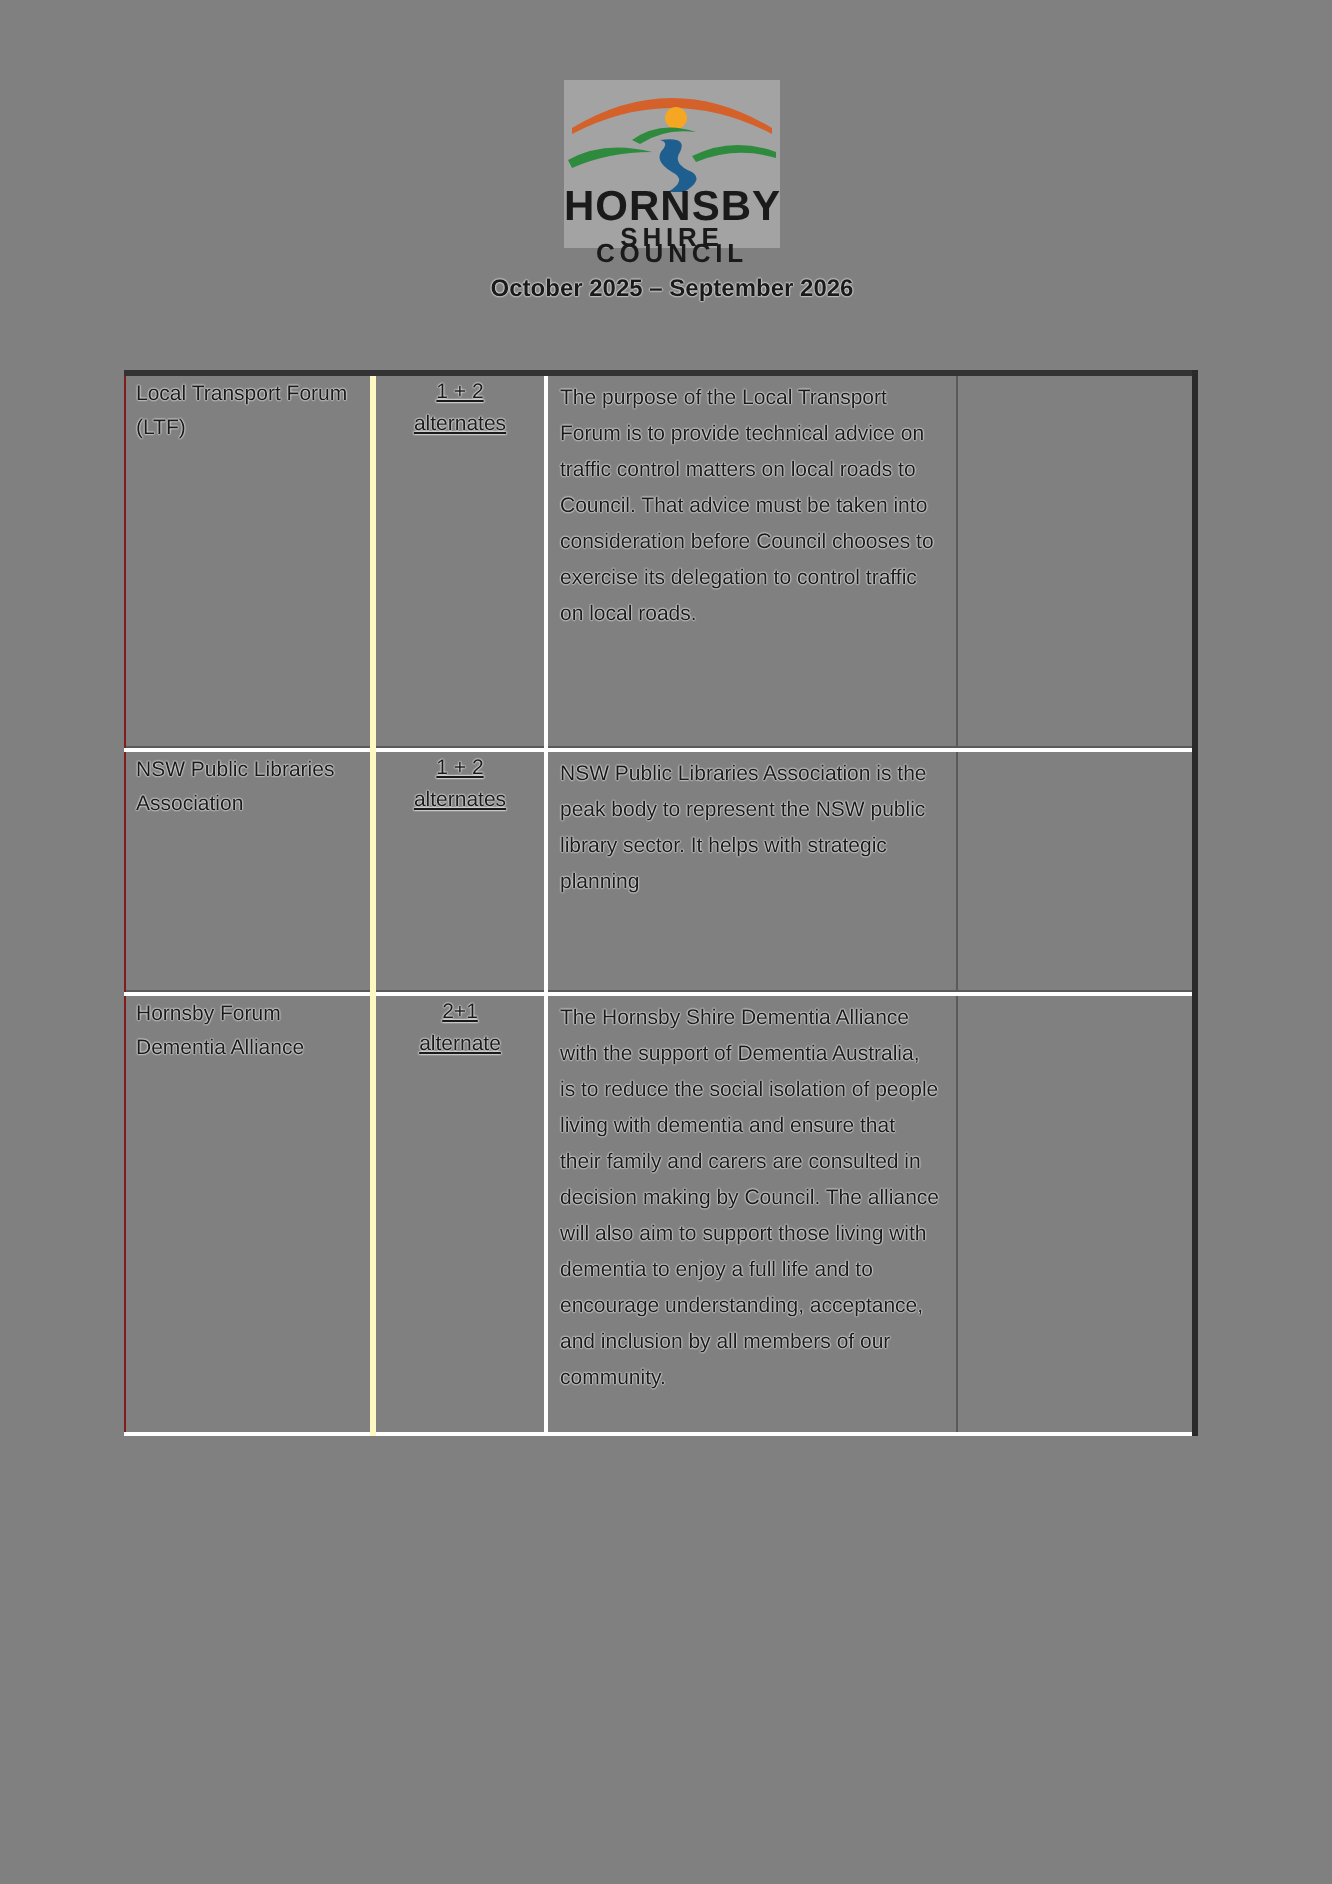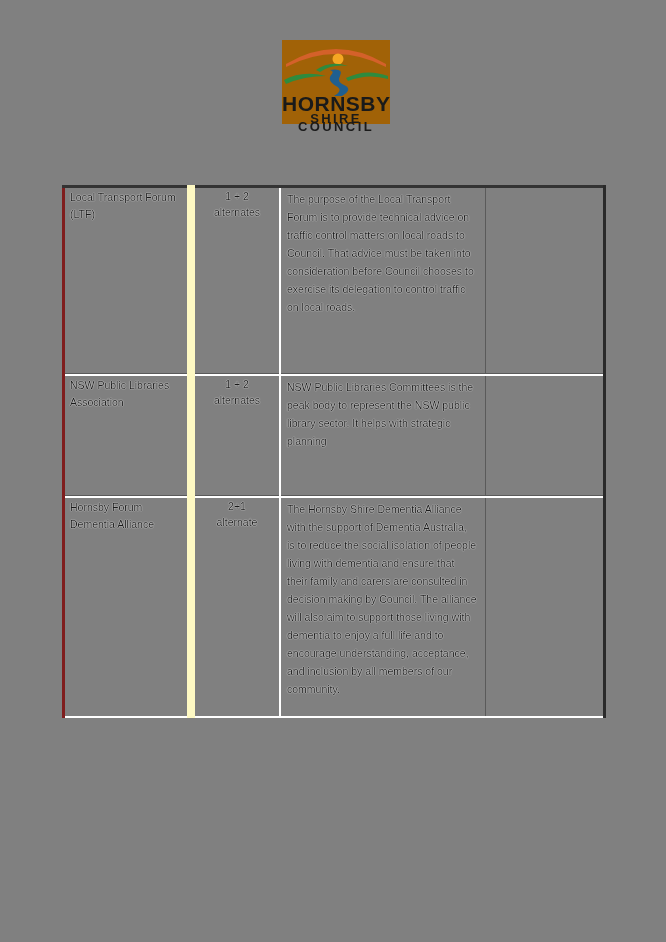--- a/index.html
+++ b/index.html
@@ -13,21 +13,21 @@
     position: relative;
     overflow: hidden;
     font-family: "Liberation Sans", sans-serif;
   }
   .logo {
     position: absolute;
     left: 282px;
     top: 40px;
     width: 108px;
     height: 84px;
-    background: #a16207;
+    background: #a3a3a3;
   }
   .logo svg { position: absolute; left: 0; top: 0; }
   .logo .wordmark {
     position: absolute;
     left: 0;
     width: 108px;
     text-align: center;
     color: #1a1a1a;
     font-weight: bold;
   }
@@ -59,22 +59,22 @@
     vertical-align: top;
     padding: 0;
     color: #1a1a1a;
     font-size: 10.5px;
     line-height: 18px;
     text-shadow: 0 0 1px #fff, 0 0 1px #fff;
   }
   .tbl tr:first-child td { border-top: 3px solid #333333; }
   .tbl tr td { border-bottom: 2px solid #ffffff; }
   .tbl tr:not(:last-child) td { box-shadow: inset 0 -1px 0 #5a5a5a; }
-  .c1 { width: 117px; border-left: 3px solid #7f1d1d; padding-left: 5px !important; }
-  .c2 { width: 84px; border-left: 8px solid #fef9c3; text-align: center; line-height: 16px !important; }
+  .c1 { width: 117px; border-left: 1px solid #7f1d1d; padding-left: 5px !important; }
+  .c2 { width: 84px; border-left: 3px solid #fef9c3; text-align: center; line-height: 16px !important; text-decoration: underline; }
   .c3 { width: 198px; border-left: 2px solid #ffffff; padding-left: 6px !important; margin-left: 16px; }
   .c4 { width: 117px; border-left: 1px solid #5a5a5a; border-right: 3px solid #2a2a2a; }
   .c1-inner { padding-top: 1px; line-height: 17px; }
   .c3-inner { padding-top: 2px; }
 </style>
 </head>
 <body>
 
 <div class="logo">
   <svg width="108" height="56" viewBox="0 0 108 56">
@@ -83,20 +83,21 @@
     <path d="M34 30 Q48 20 66 26 Q50 24 38 32 Z" fill="#2e8b3e"></path>
     <path d="M2 40 Q20 30 44 36 Q22 36 4 44 Z" fill="#2e8b3e"></path>
     <path d="M64 38 Q84 28 106 36 L106 39 Q86 33 66 41 Z" fill="#2e8b3e"></path>
     <path d="M48 30 Q62 28 58 36 Q54 42 64 46 Q70 50 60 56 L52 56 Q62 50 54 46 Q44 40 50 34 Q52 31 48 30 Z" fill="#1f5f8f"></path>
   </svg>
   <div class="wordmark wm-main">HORNSBY</div>
   <div class="wordmark wm-sub">SHIRE COUNCIL</div>
 </div>
 
 <div class="doc-title">
+  <div>October 2025 – September 2026</div>
 </div>
 
 <table class="tbl">
   <tbody>
       <tr style="height:188px;">
     <td class="c1">
           <div class="c1-inner" style="width:110px;">Local Transport Forum (LTF)</div>
         </td>
     <td class="c2">
           <div style="width:62px;margin:0 auto;">1 + 2 alternates</div>
@@ -107,21 +108,21 @@
     <td class="c4"></td>
   </tr>
   <tr style="height:122px;">
     <td class="c1">
           <div class="c1-inner" style="width:110px;">NSW Public Libraries Association</div>
         </td>
     <td class="c2">
           <div style="width:62px;margin:0 auto;">1 + 2 alternates</div>
         </td>
     <td class="c3">
-          <div class="c3-inner" style="width:190px;">NSW Public Libraries Committees is the peak body to represent the NSW public library sector. It helps with strategic planning</div>
+          <div class="c3-inner" style="width:190px;">NSW Public Libraries Association is the peak body to represent the NSW public library sector. It helps with strategic planning</div>
         </td>
     <td class="c4"></td>
   </tr>
   <tr style="height:220px;">
     <td class="c1">
           <div class="c1-inner" style="width:100px;">Hornsby Forum Dementia Alliance</div>
         </td>
     <td class="c2">
           <div style="width:50px;margin:0 auto;">2+1 alternate</div>
         </td>

